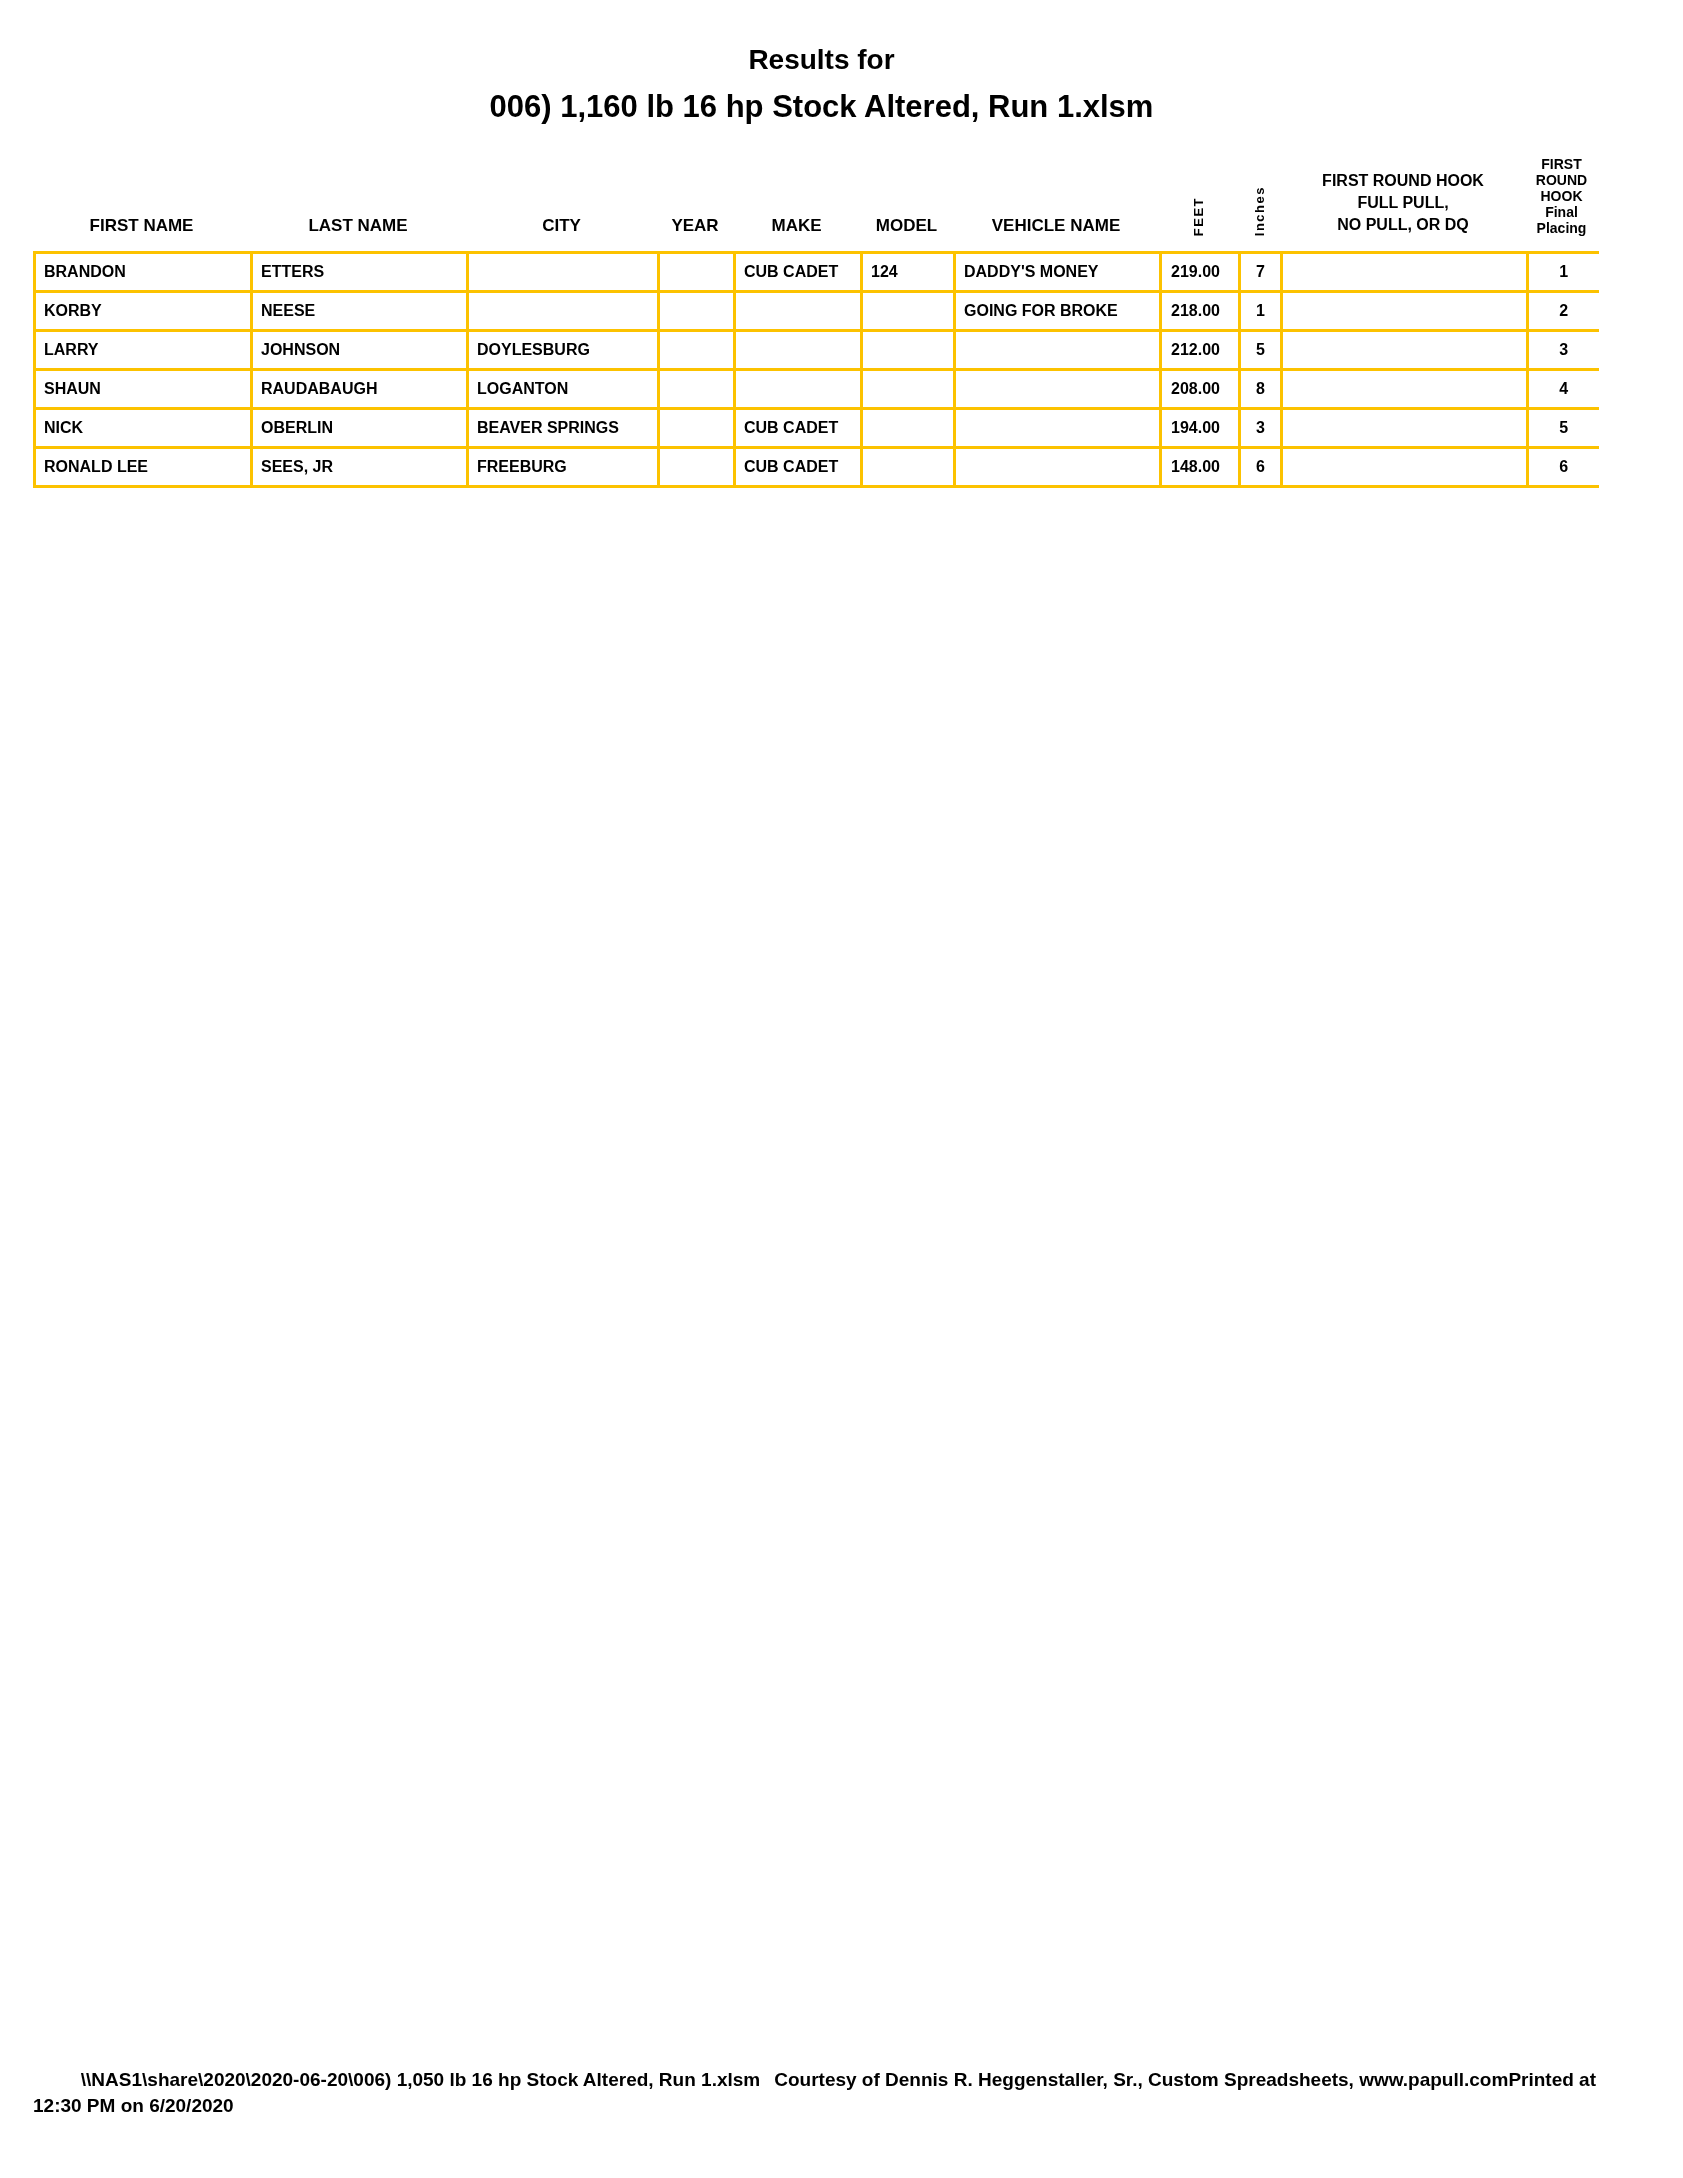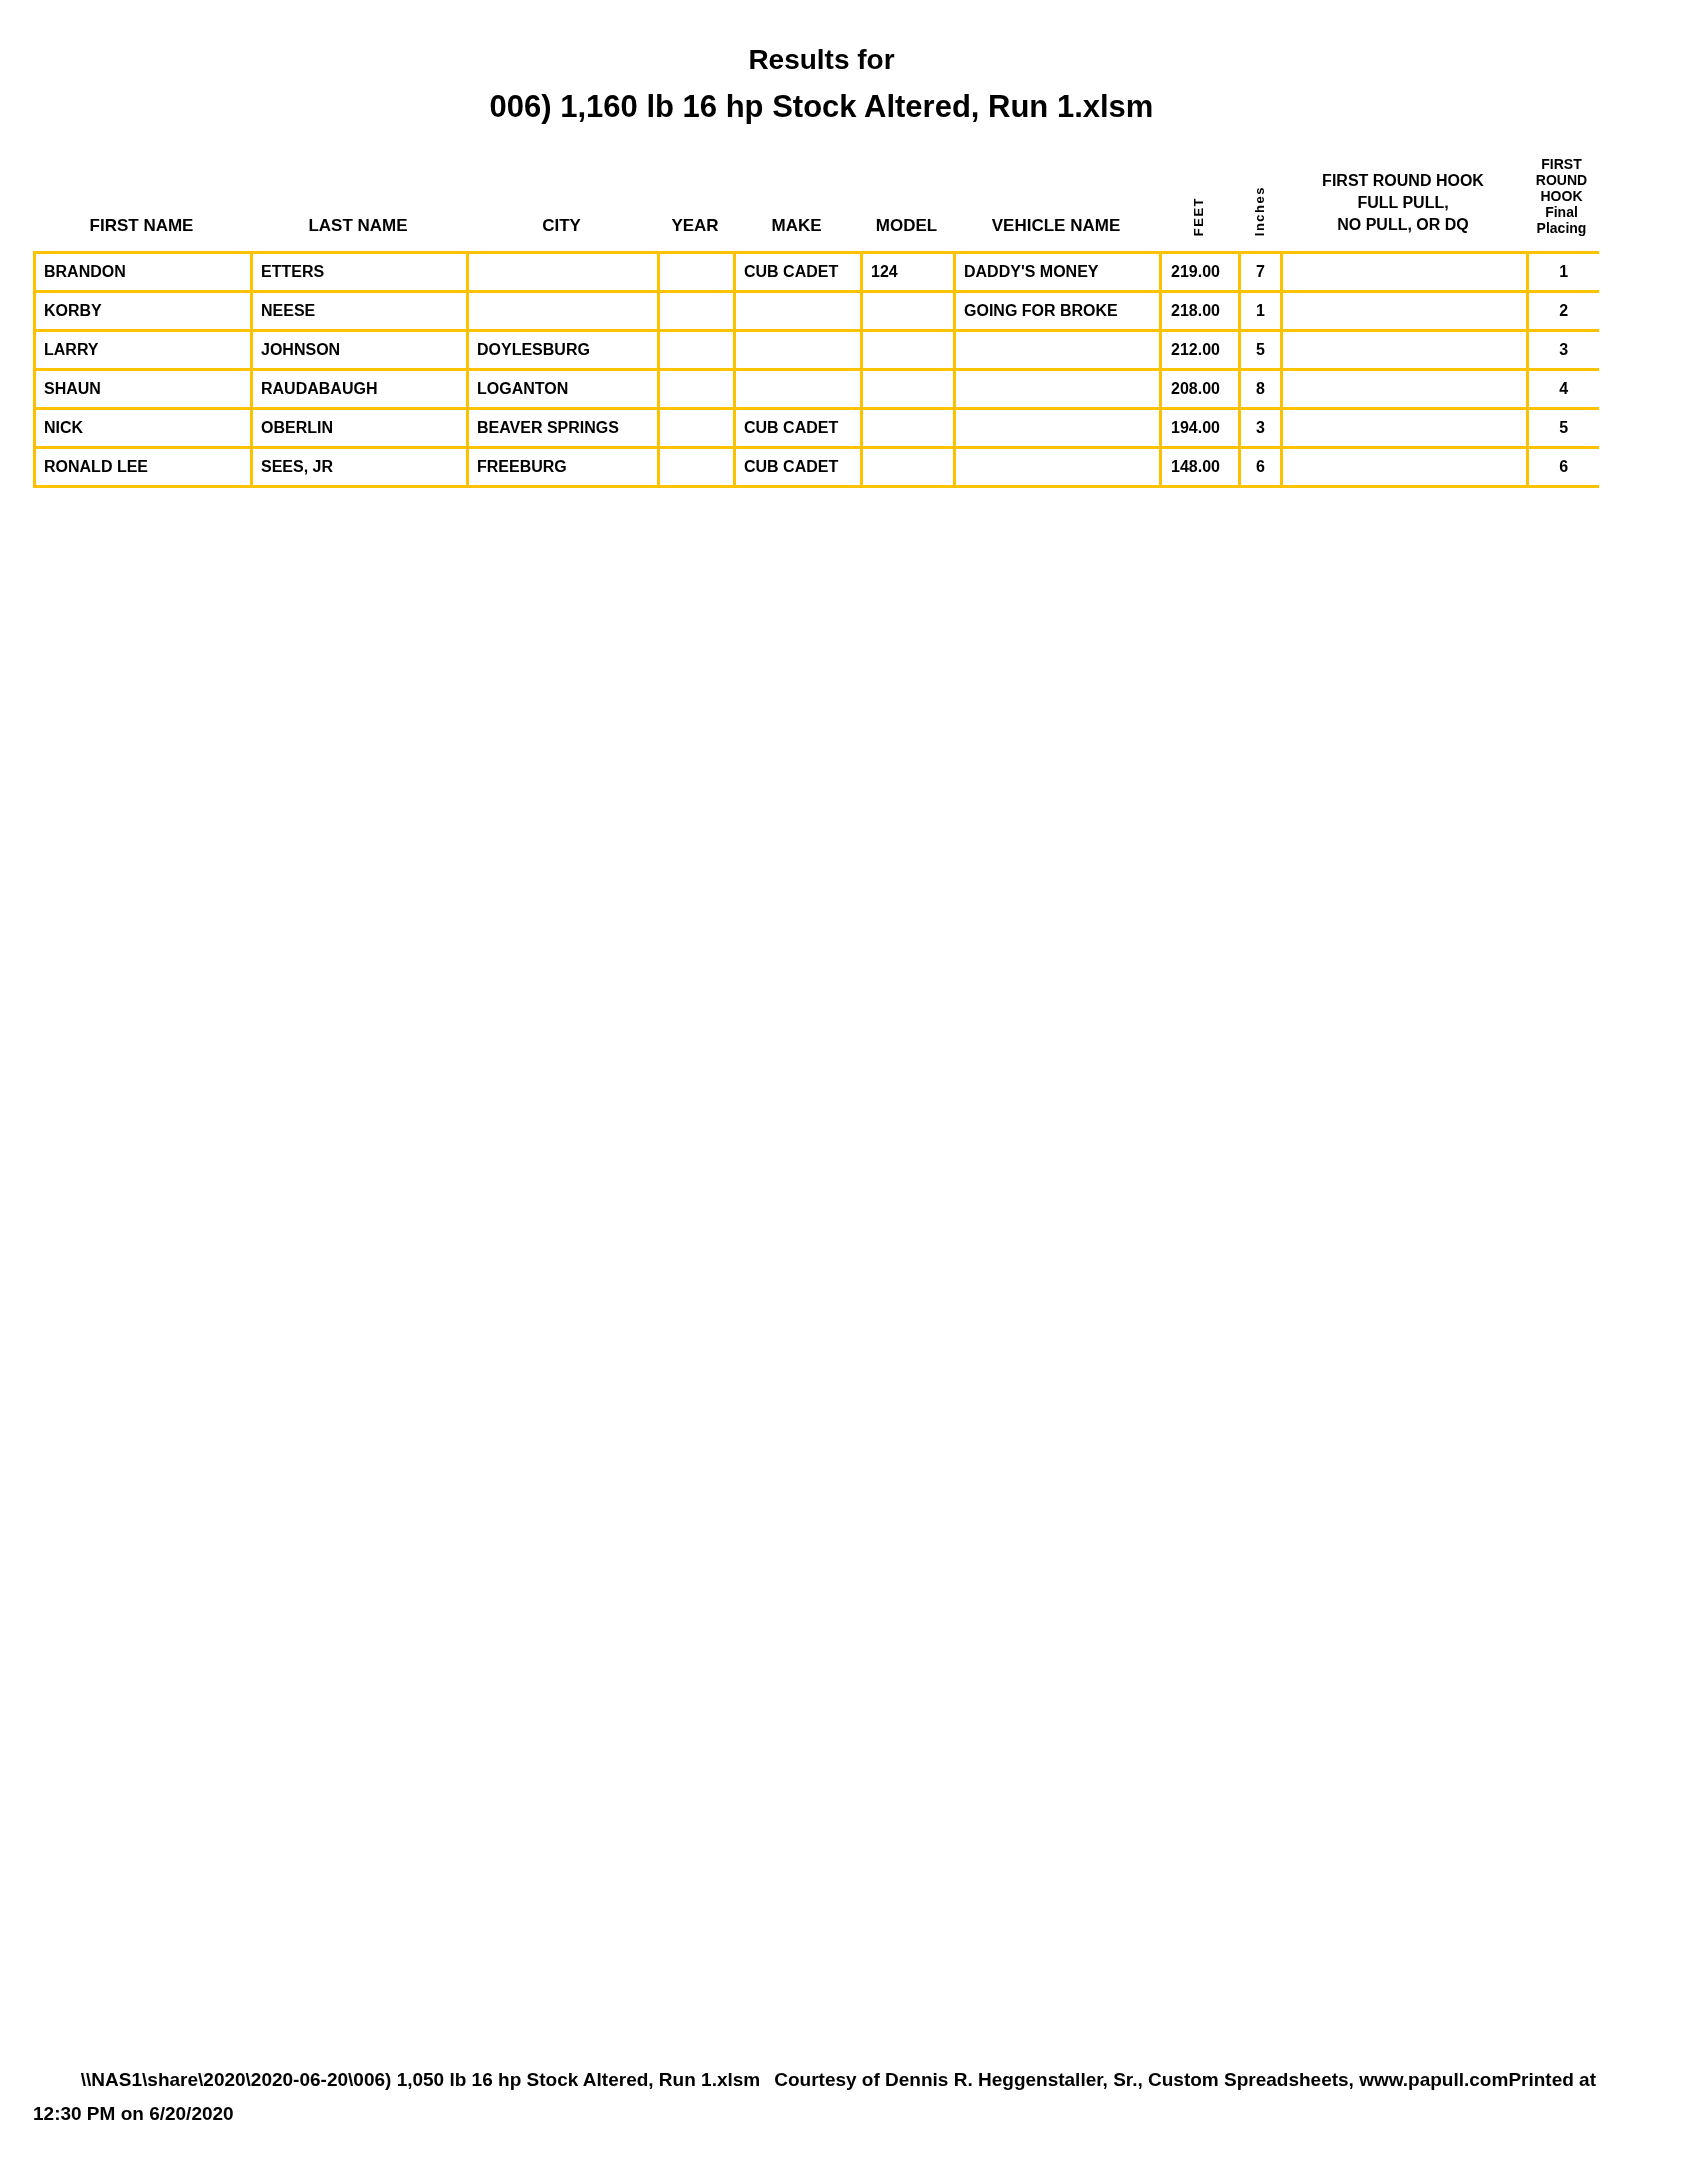--- a/index.html
+++ b/index.html
@@ -50,21 +50,21 @@
   }
   .results-table td.ar{text-align:right;padding-right:18px;}
   .results-table td.ac{text-align:center;padding:0 2px;}
   .results-table td.no-right{border-right:none;}
 
   
   .footer{position:absolute;left:33px;top:2067px;width:1563px;font-size:19px;line-height:26px;}
   .footer-line1{display:flex;justify-content:flex-end;align-items:baseline;}
   .footer-left{white-space:nowrap;}
   .footer-left .sp{display:inline-block;width:14px;}
-  .footer-line2{margin-top:8px;}
+  .footer-line2{}
 </style>
 </head>
 <body>
 
 <div class="page">
 
   <div class="title-block">
     <div class="title-line1">Results for</div>
     <div class="title-line2">006) 1,160 lb 16 hp Stock Altered, Run 1.xlsm</div>
   </div>

